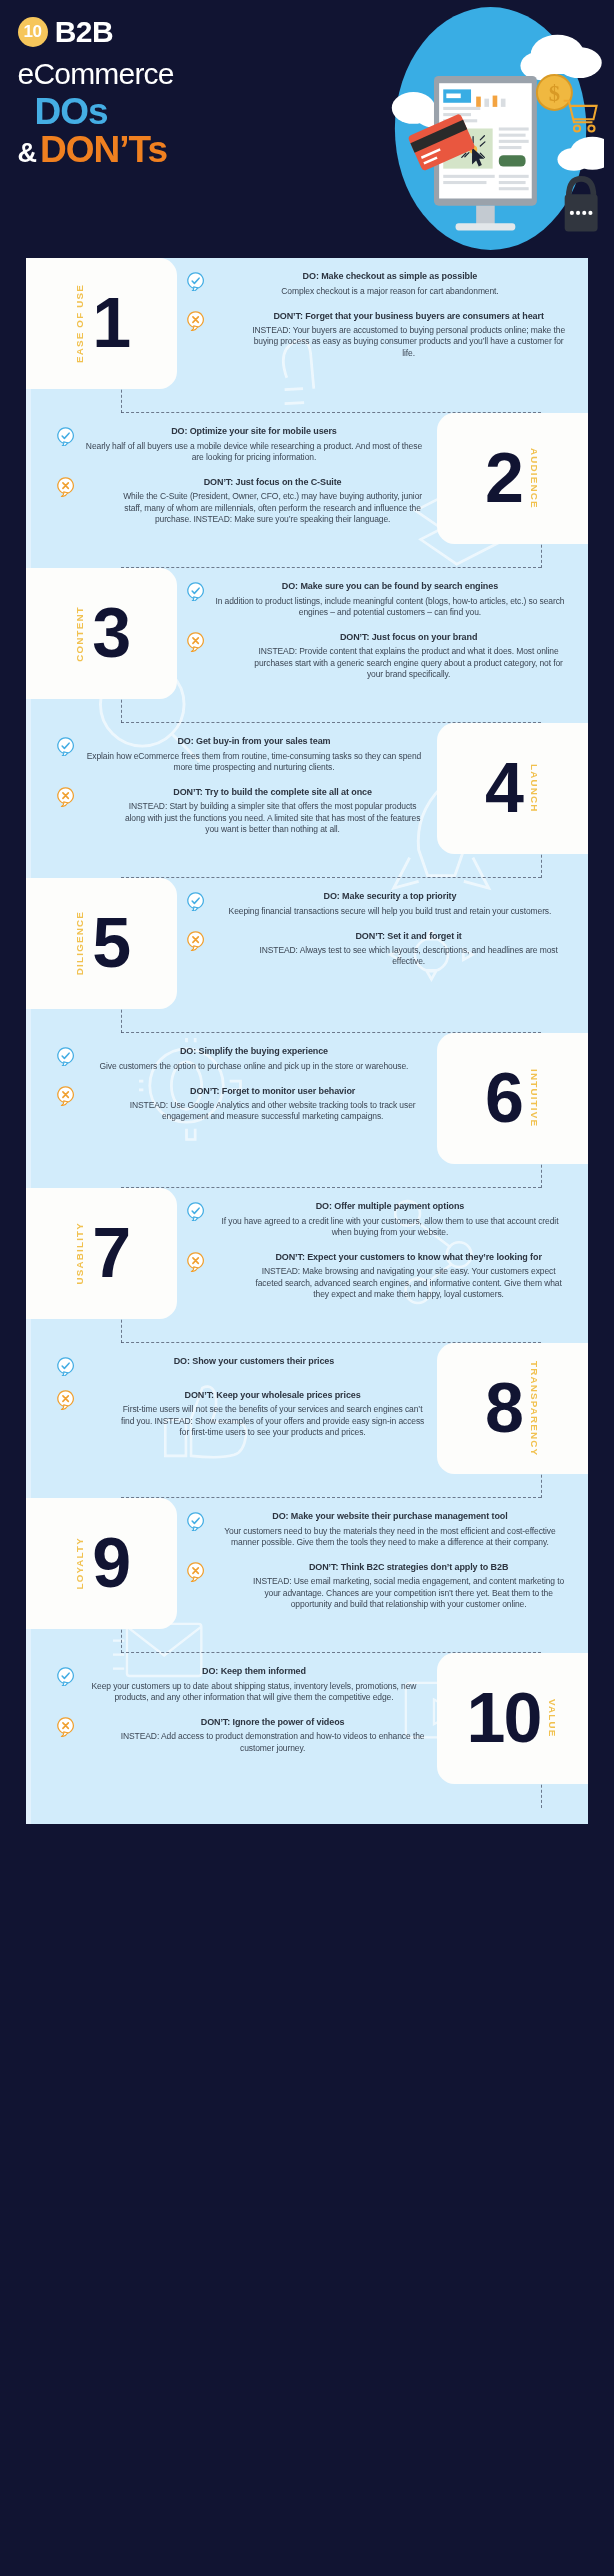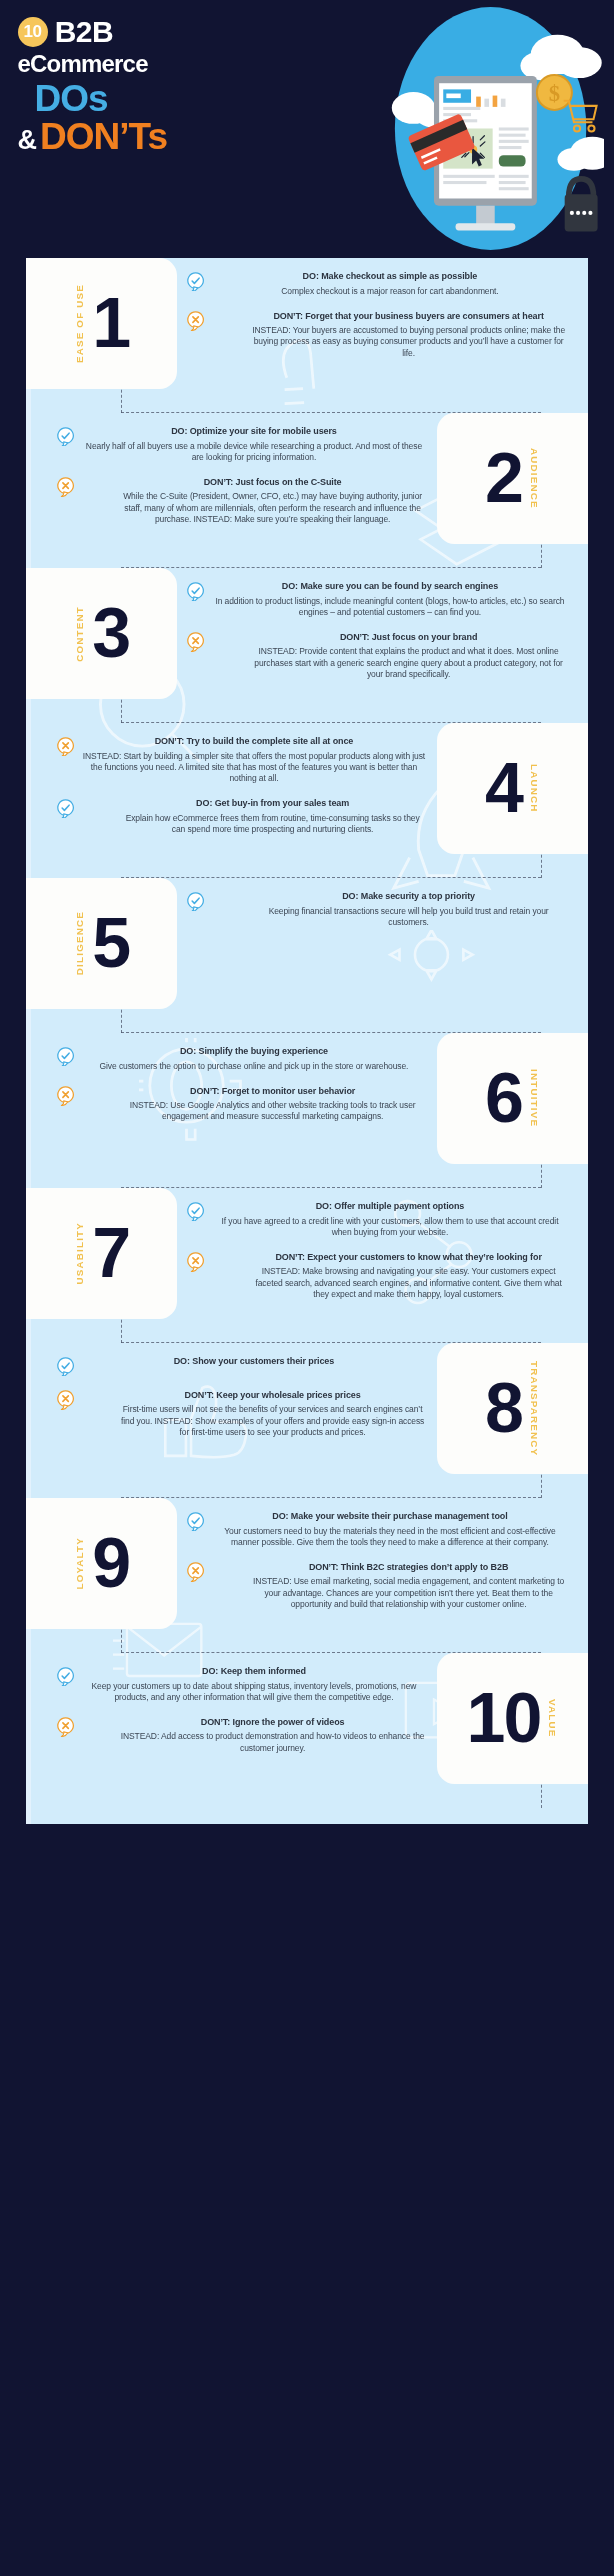--- a/index.html
+++ b/index.html
@@ -69,25 +69,25 @@
   .title-b2b {
     color: #ffffff;
     font-size: 30px;
     font-weight: bold;
     letter-spacing: -0.5px;
     line-height: 1;
   }
 
   .title-ecom {
     color: #ffffff;
-    font-size: 24px;
-    font-weight: bold;
+    font-size: 30px;
+    font-weight: normal;
     letter-spacing: -0.8px;
     line-height: 1.06;
-    margin-top: 4px;
+    margin-top: 11px;
   }
 
   .title-dos {
     color: #45aee4;
     font-size: 37px;
     font-weight: bold;
     letter-spacing: -1px;
     line-height: 1;
     margin-top: 4.1px;
     margin-left: 17px;
@@ -502,38 +502,38 @@
         <div class="section-inner">
           <div class="numcard">
             <div class="numcard-body">
               <div class="cat-label">LAUNCH</div>
               <div class="big-num">4</div>
             </div>
           </div>
           <div class="content">
             <div class="item">
               <span class="bubble-icon"><svg viewBox="0 0 34 38" class="bubble-svg">
+                  <path d="M16.8 1.8 a15 15 0 1 1 -0.2 0 Z" fill="#ffffff" stroke="#45aee4" stroke-width="2.4"></path>
+                  <path d="M13 29 q1 7 -4.5 9.2 q9 -0.6 12.2 -7.6 Z" fill="#ffffff" stroke="#45aee4" stroke-width="2.2" stroke-linejoin="round"></path>
+                  <path d="M10 17.5 l4.4 4.6 L23.5 12" stroke="#45aee4" stroke-width="3" fill="none" stroke-linecap="round" stroke-linejoin="round"></path>
+                </svg></span>
+              <div class="item-text">
+                <div class="item-title">DO: Get buy-in from your sales team</div>
+                <div class="item-desc">Explain how eCommerce frees them from routine, time-consuming tasks so they can spend more time prospecting and nurturing clients.</div>
+              </div>
+            </div>
+            <div class="item">
+              <span class="bubble-icon"><svg viewBox="0 0 34 38" class="bubble-svg">
                   <path d="M16.8 1.8 a15 15 0 1 1 -0.2 0 Z" fill="#ffffff" stroke="#f0a030" stroke-width="2.4"></path>
                   <path d="M13 29 q1 7 -4.5 9.2 q9 -0.6 12.2 -7.6 Z" fill="#ffffff" stroke="#f0a030" stroke-width="2.2" stroke-linejoin="round"></path>
                   <path d="M11.5 11.5 L22 22 M22 11.5 L11.5 22" stroke="#f0a030" stroke-width="3.2" fill="none" stroke-linecap="round"></path>
                 </svg></span>
               <div class="item-text">
                 <div class="item-title">DON’T: Try to build the complete site all at once</div>
                 <div class="item-desc">INSTEAD: Start by building a simpler site that offers the most popular products along with just the functions you need. A limited site that has most of the features you want is better than nothing at all.</div>
-              </div>
-            </div>
-            <div class="item">
-              <span class="bubble-icon"><svg viewBox="0 0 34 38" class="bubble-svg">
-                  <path d="M16.8 1.8 a15 15 0 1 1 -0.2 0 Z" fill="#ffffff" stroke="#45aee4" stroke-width="2.4"></path>
-                  <path d="M13 29 q1 7 -4.5 9.2 q9 -0.6 12.2 -7.6 Z" fill="#ffffff" stroke="#45aee4" stroke-width="2.2" stroke-linejoin="round"></path>
-                  <path d="M10 17.5 l4.4 4.6 L23.5 12" stroke="#45aee4" stroke-width="3" fill="none" stroke-linecap="round" stroke-linejoin="round"></path>
-                </svg></span>
-              <div class="item-text">
-                <div class="item-title">DO: Get buy-in from your sales team</div>
-                <div class="item-desc">Explain how eCommerce frees them from routine, time-consuming tasks so they can spend more time prospecting and nurturing clients.</div>
               </div>
             </div>
           </div>
         </div>
         <div class="spine" style="left: 515px;"></div>
         <div style="position: absolute; bottom: 0px; height: 0px; border-top: 1px dashed rgb(74, 83, 104); opacity: 0.75; left: 95px; width: 420px;"></div>
       </div>
       <div class="section left">
         <svg class="doodle" viewBox="0 0 200 200" stroke-width="5" style="width: 103px; height: 103px; top: 52px; right: 103px;">
           <path d="M96 16 a32 32 0 1 1 0 64 a32 32 0 1 1 0 -64 M96 0 l10 18 h-20 Z M96 96 l10 -18 h-20 Z M16 48 l18 10 v-20 Z M176 48 l-18 10 v-20 Z"></path>
@@ -548,20 +548,31 @@
           <div class="content">
             <div class="item">
               <span class="bubble-icon"><svg viewBox="0 0 34 38" class="bubble-svg">
                   <path d="M16.8 1.8 a15 15 0 1 1 -0.2 0 Z" fill="#ffffff" stroke="#45aee4" stroke-width="2.4"></path>
                   <path d="M13 29 q1 7 -4.5 9.2 q9 -0.6 12.2 -7.6 Z" fill="#ffffff" stroke="#45aee4" stroke-width="2.2" stroke-linejoin="round"></path>
                   <path d="M10 17.5 l4.4 4.6 L23.5 12" stroke="#45aee4" stroke-width="3" fill="none" stroke-linecap="round" stroke-linejoin="round"></path>
                 </svg></span>
               <div class="item-text">
                 <div class="item-title">DO: Make security a top priority</div>
                 <div class="item-desc">Keeping financial transactions secure will help you build trust and retain your customers.</div>
+              </div>
+            </div>
+            <div class="item">
+              <span class="bubble-icon"><svg viewBox="0 0 34 38" class="bubble-svg">
+                  <path d="M16.8 1.8 a15 15 0 1 1 -0.2 0 Z" fill="#ffffff" stroke="#f0a030" stroke-width="2.4"></path>
+                  <path d="M13 29 q1 7 -4.5 9.2 q9 -0.6 12.2 -7.6 Z" fill="#ffffff" stroke="#f0a030" stroke-width="2.2" stroke-linejoin="round"></path>
+                  <path d="M11.5 11.5 L22 22 M22 11.5 L11.5 22" stroke="#f0a030" stroke-width="3.2" fill="none" stroke-linecap="round"></path>
+                </svg></span>
+              <div class="item-text">
+                <div class="item-title">DON’T: Set it and forget it</div>
+                <div class="item-desc">INSTEAD: Always test to see which layouts, descriptions, and headlines are most effective.</div>
               </div>
             </div>
           </div>
         </div>
         <div class="spine" style="left: 95px;"></div>
         <div style="position: absolute; bottom: 0px; height: 0px; border-top: 1px dashed rgb(74, 83, 104); opacity: 0.75; left: 95px; width: 420px;"></div>
       </div>
       <div class="section right">
         <svg class="doodle" viewBox="0 0 200 200" stroke-width="5" style="width: 108px; height: 108px; top: 5.2px; left: 113px;">
           <path d="M20 88 a68 68 0 1 1 136 0 a68 68 0 1 1 -136 0 M88 8 v-20 h16 v20 M88 168 v20 h16 v-20 M8 80 h-20 v16 h20 M168 80 h20 v16 h-20"></path>

